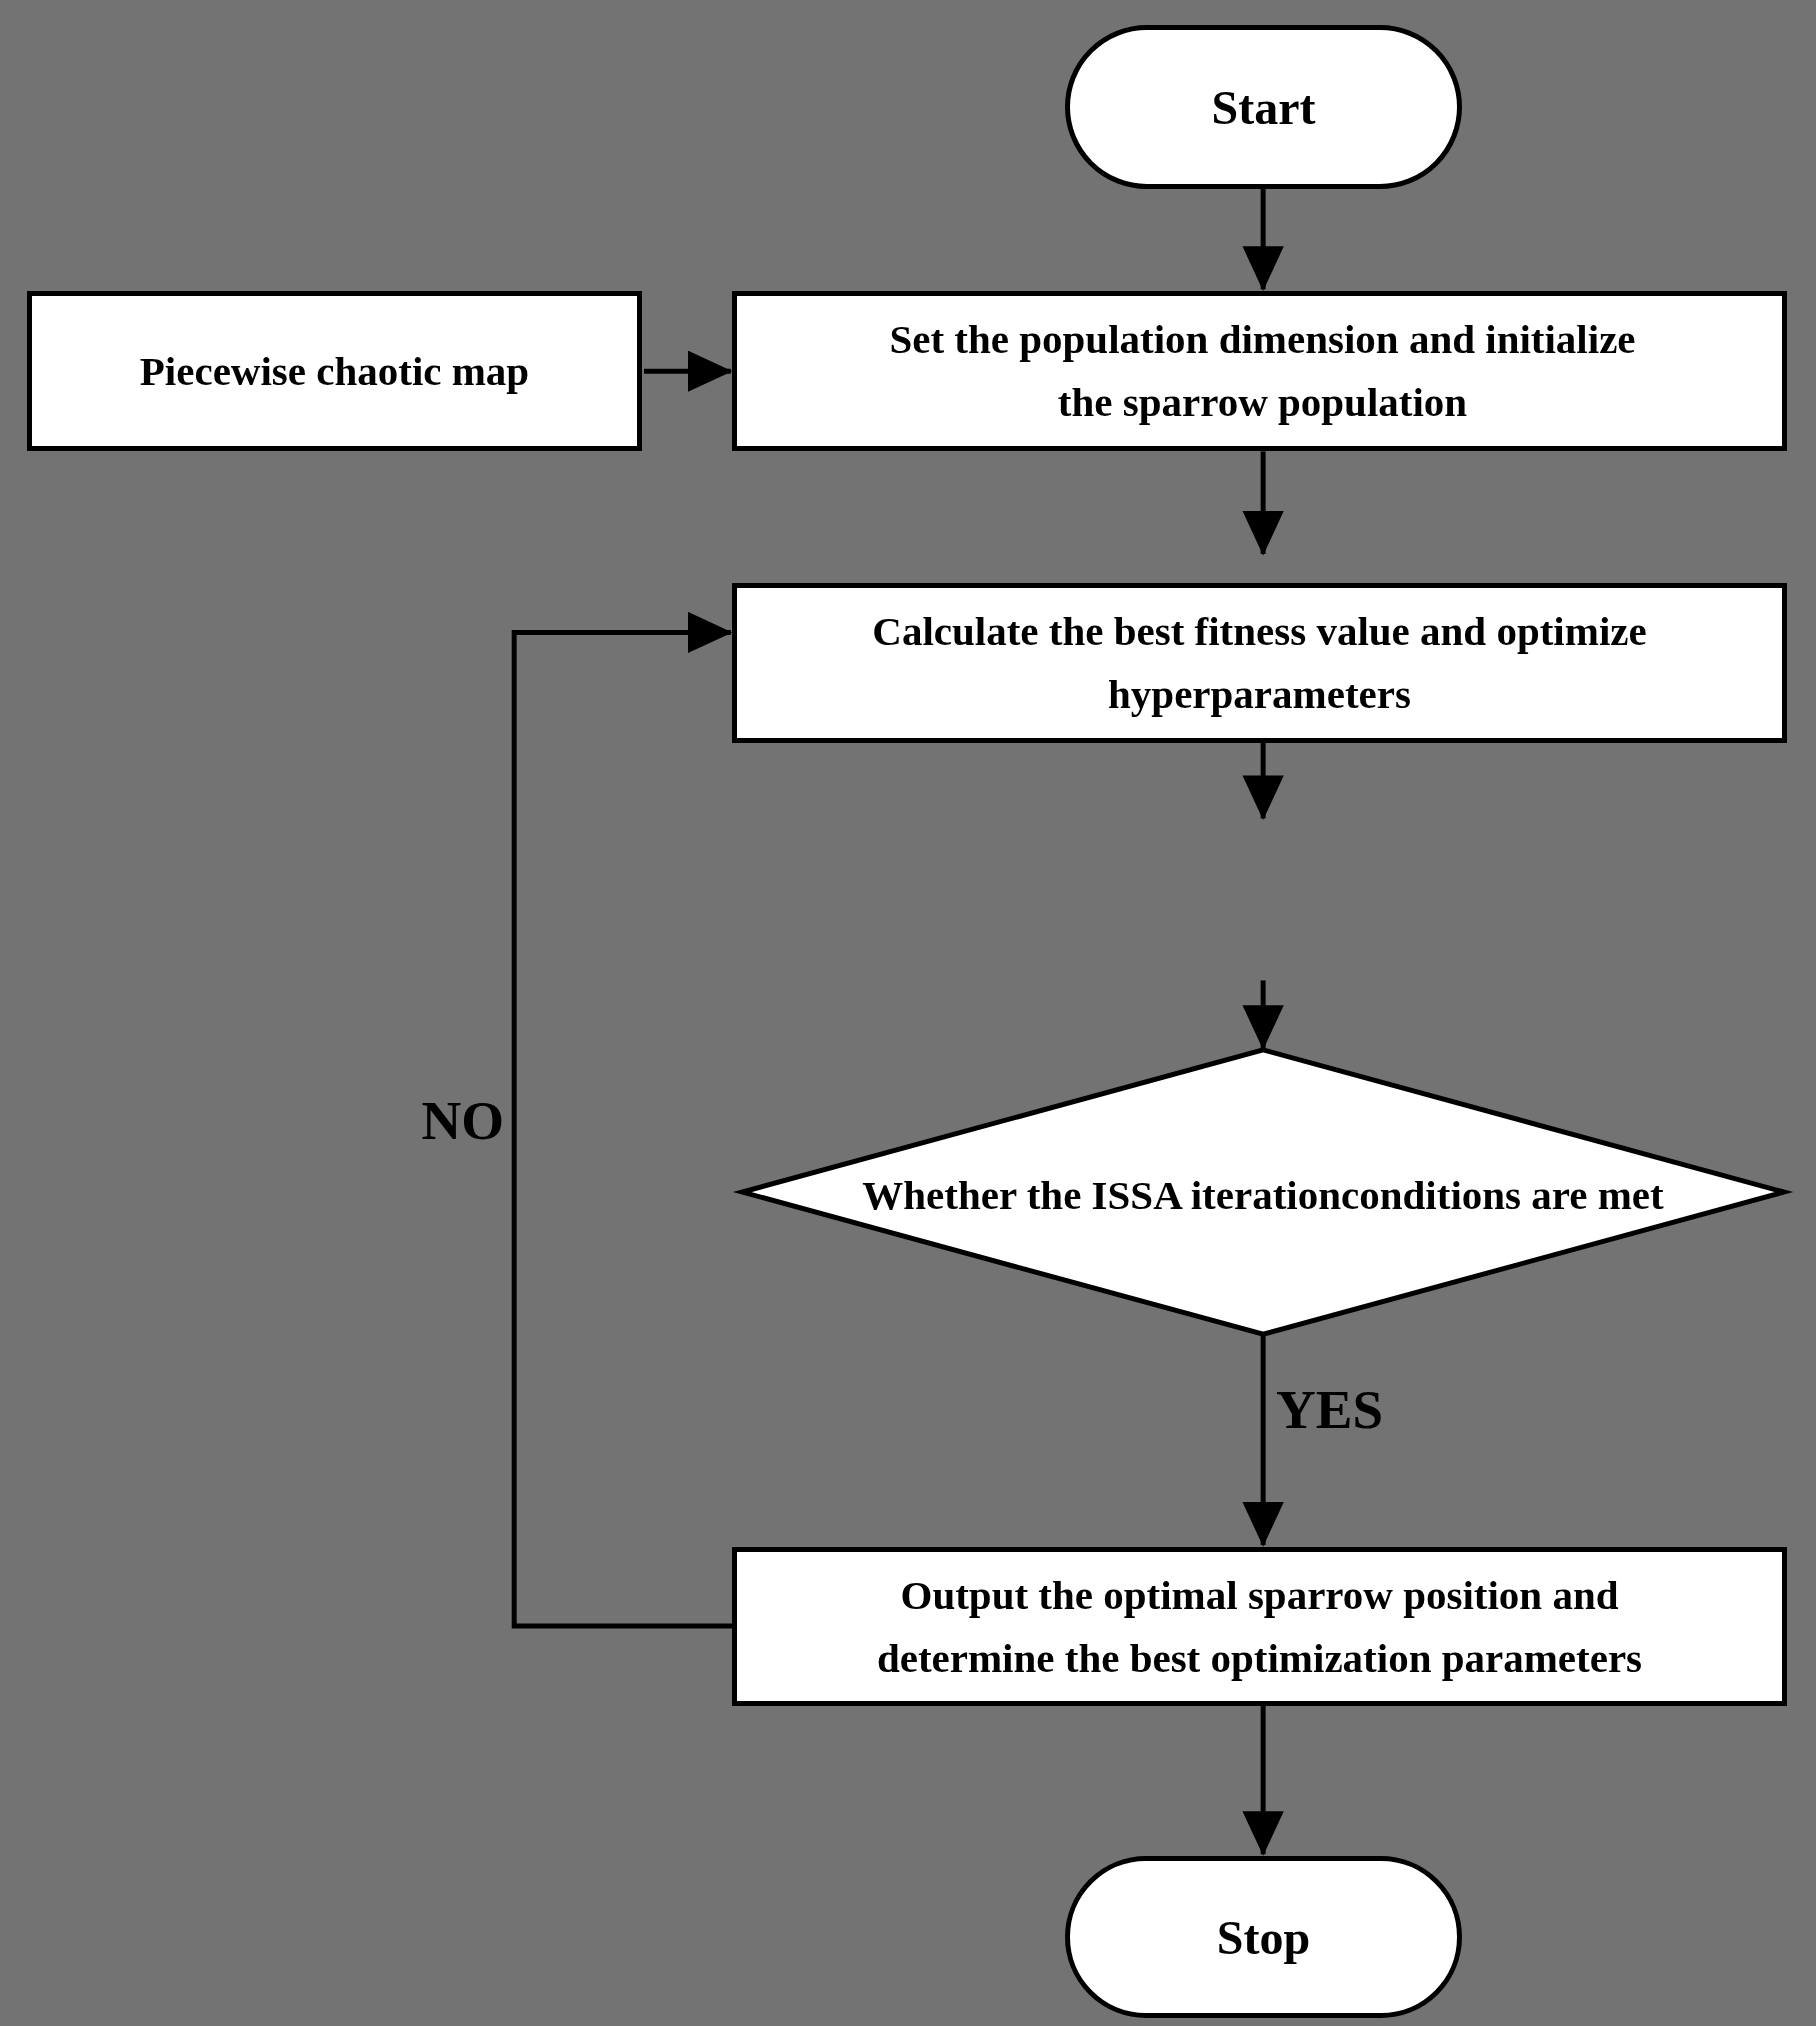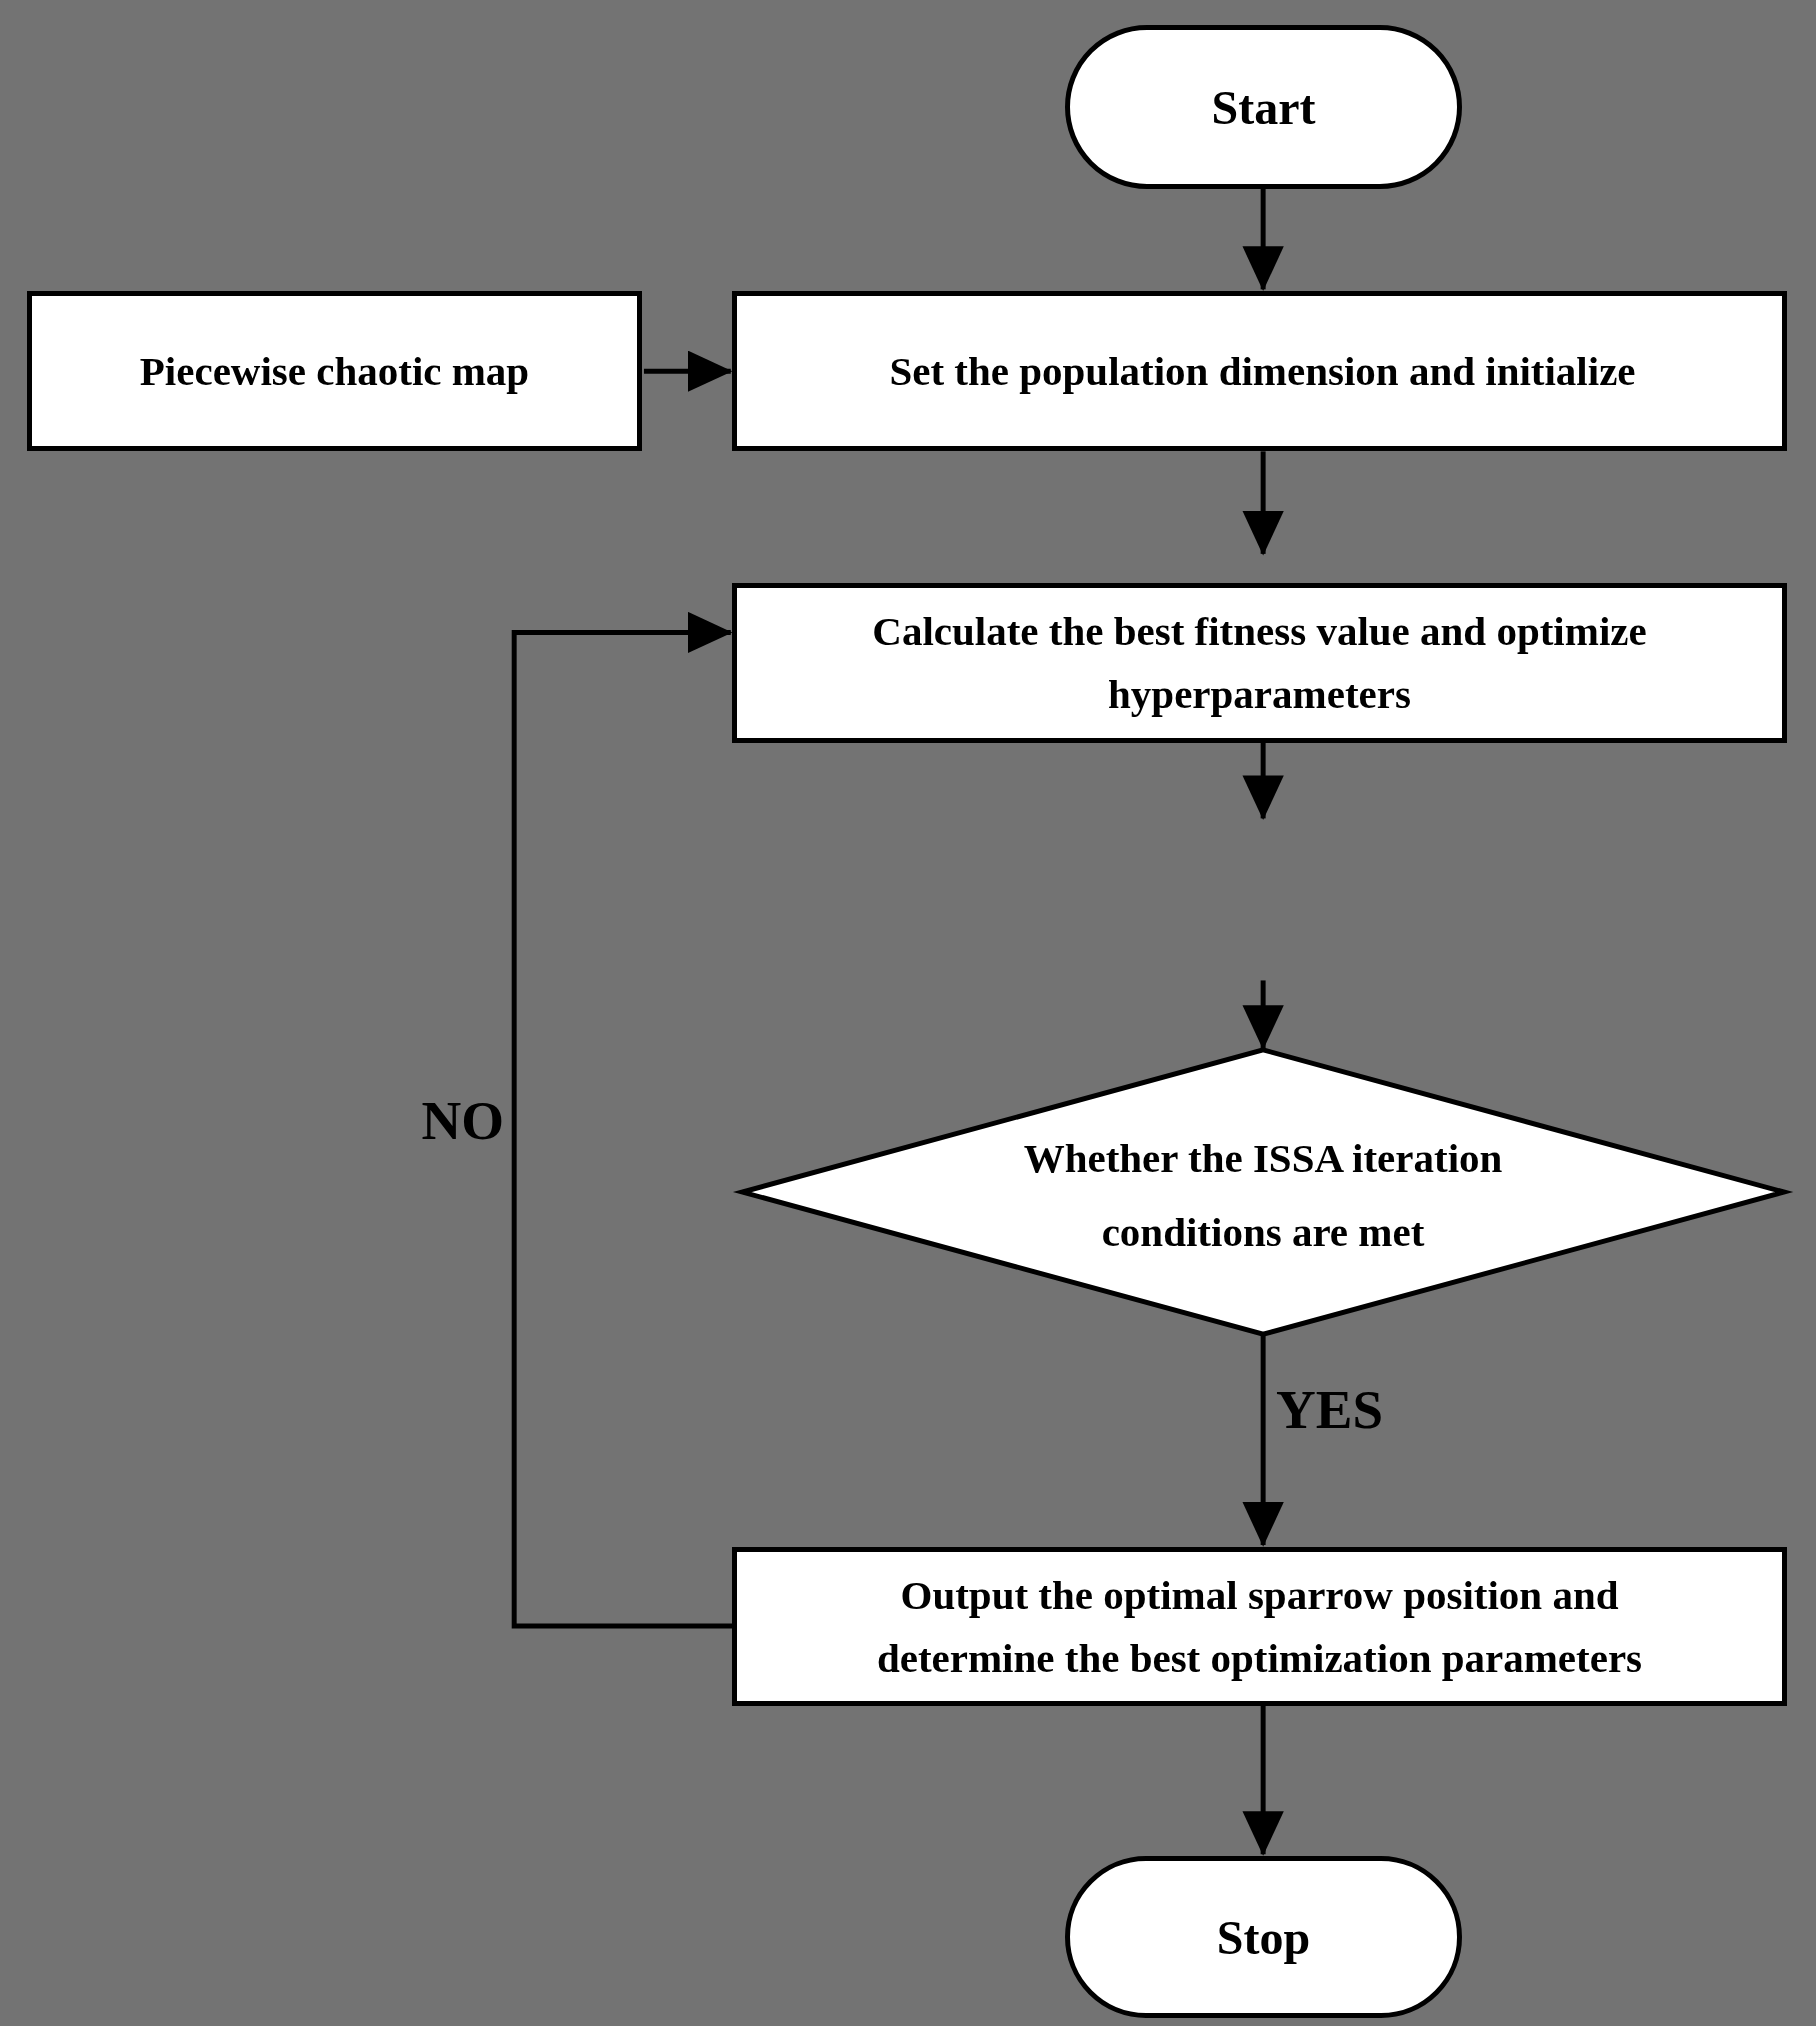--- a/index.html
+++ b/index.html
@@ -41,21 +41,21 @@
   }
   .terminator {
     border: 5px solid #000000;
     border-radius: 83px;
     font-size: 48px;
   }
   .diamond-label {
     position: absolute;
     background: transparent;
     display: flex;
-    flex-direction: column;
+    flex-direction: row;
     align-items: center;
     justify-content: center;
     text-align: center;
     font-weight: bold;
     font-size: 41px;
     line-height: 74px;
   }
   .edge-label {
     position: absolute;
     font-weight: bold;
@@ -111,20 +111,21 @@
   <div class="node terminator" id="node-start">
     <span>Start</span>
   </div>
 
   <div class="node process" id="node-piecewise">
     <span>Piecewise chaotic map</span>
   </div>
 
   <div class="node process" id="node-init">
     <div class="ln">Set the population dimension and initialize</div>
+    <div class="ln">the sparrow population</div>
   </div>
 
   <div class="node process" id="node-fitness">
     <div class="ln">Calculate the best fitness value and optimize</div>
     <div class="ln">hyperparameters</div>
   </div>
 
 
   <div class="diamond-label" id="node-decision-label">
     <div class="ln">Whether the ISSA iteration</div>

